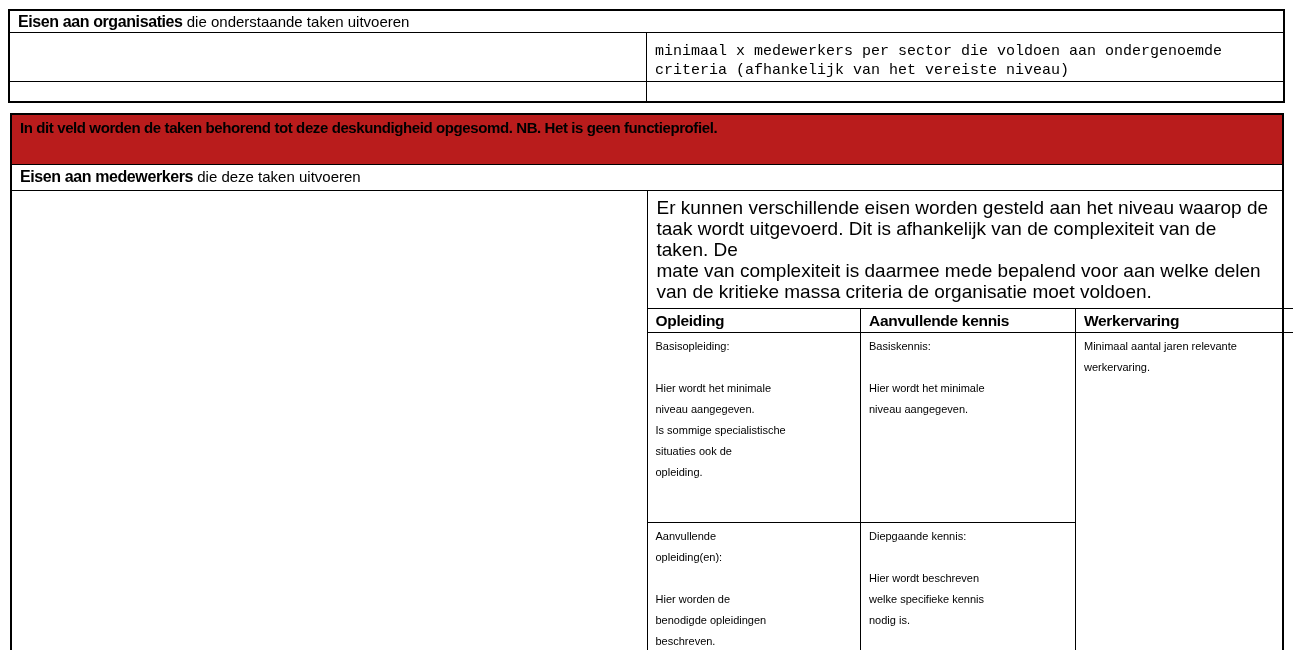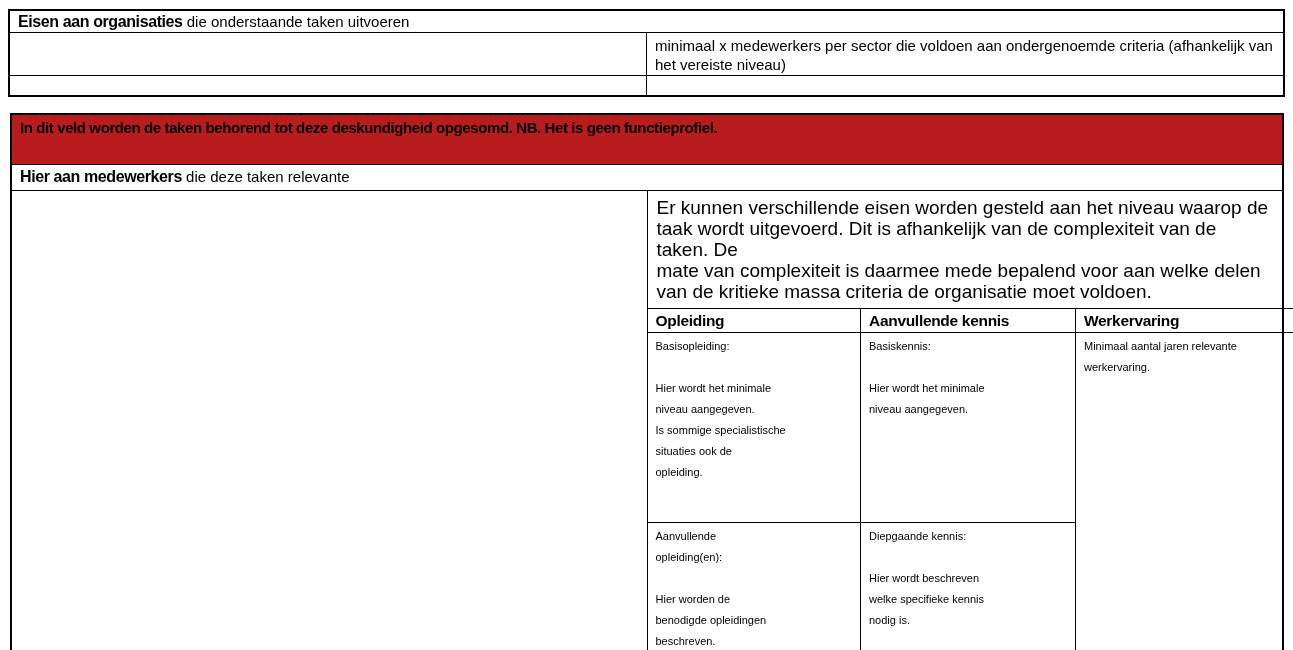--- a/index.html
+++ b/index.html
@@ -21,21 +21,21 @@
     border: 2px solid #000;
   }
   .t1 td {
     border: 1px solid #000;
     vertical-align: top;
     font-size: 15px;
     line-height: 19px;
     padding: 1px 8px;
   }
   .t1 .r1 td { height: 19px; }
-  .t1 .r2 td { height: 24px; padding-top: 3px; }
+  .t1 .r2 td { height: 24px; padding-top: 9px; font-family: Liberation Mono, monospace; }
   .t1 .r3 td { height: 20px; }
   .t1 .cNarrow { width: 58px; }
 
   .hdrBold {
     font-weight: bold;
     font-size: 16px;
     letter-spacing: -0.4px;
   }
 
   
@@ -119,21 +119,21 @@
     </tbody>
   </table>
 
   <table class="t2">
     <tbody>
       <tr class="grayRow">
         <td colspan="2">In dit veld worden de taken behorend tot deze deskundigheid opgesomd. NB. Het is geen functieprofiel.</td>
       </tr>
       <tr class="subtitleRow">
         <td colspan="2">
-          <span class="hdrBold">Hier aan medewerkers</span><span> die deze taken relevante</span>
+          <span class="hdrBold">Eisen aan medewerkers</span><span> die deze taken uitvoeren</span>
         </td>
       </tr>
       <tr>
         <td class="cNarrow2"></td>
         <td class="cMain">
           <div class="para">Er kunnen verschillende eisen worden gesteld aan het niveau waarop de taak wordt uitgevoerd. Dit is afhankelijk van de complexiteit van de taken. De
 mate van complexiteit is daarmee mede bepalend voor aan welke delen van de kritieke massa criteria de organisatie moet voldoen.</div>
 
           <table class="nt">
             <colgroup>

